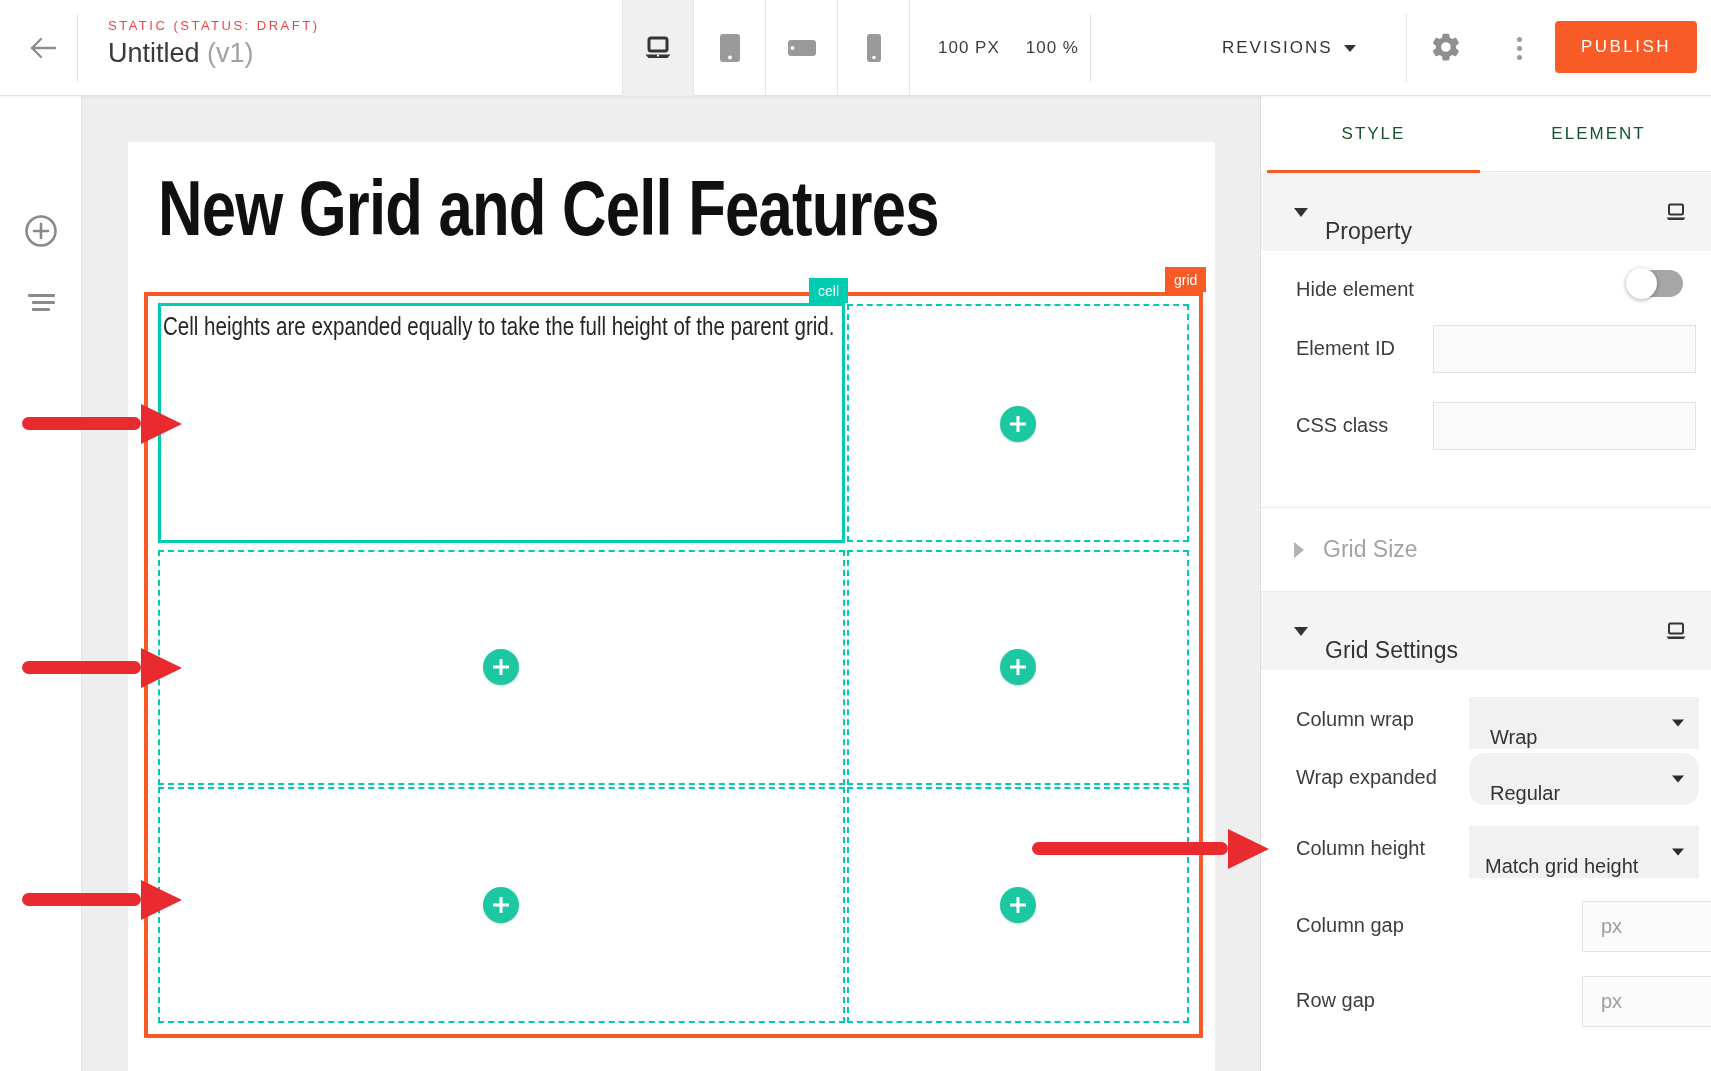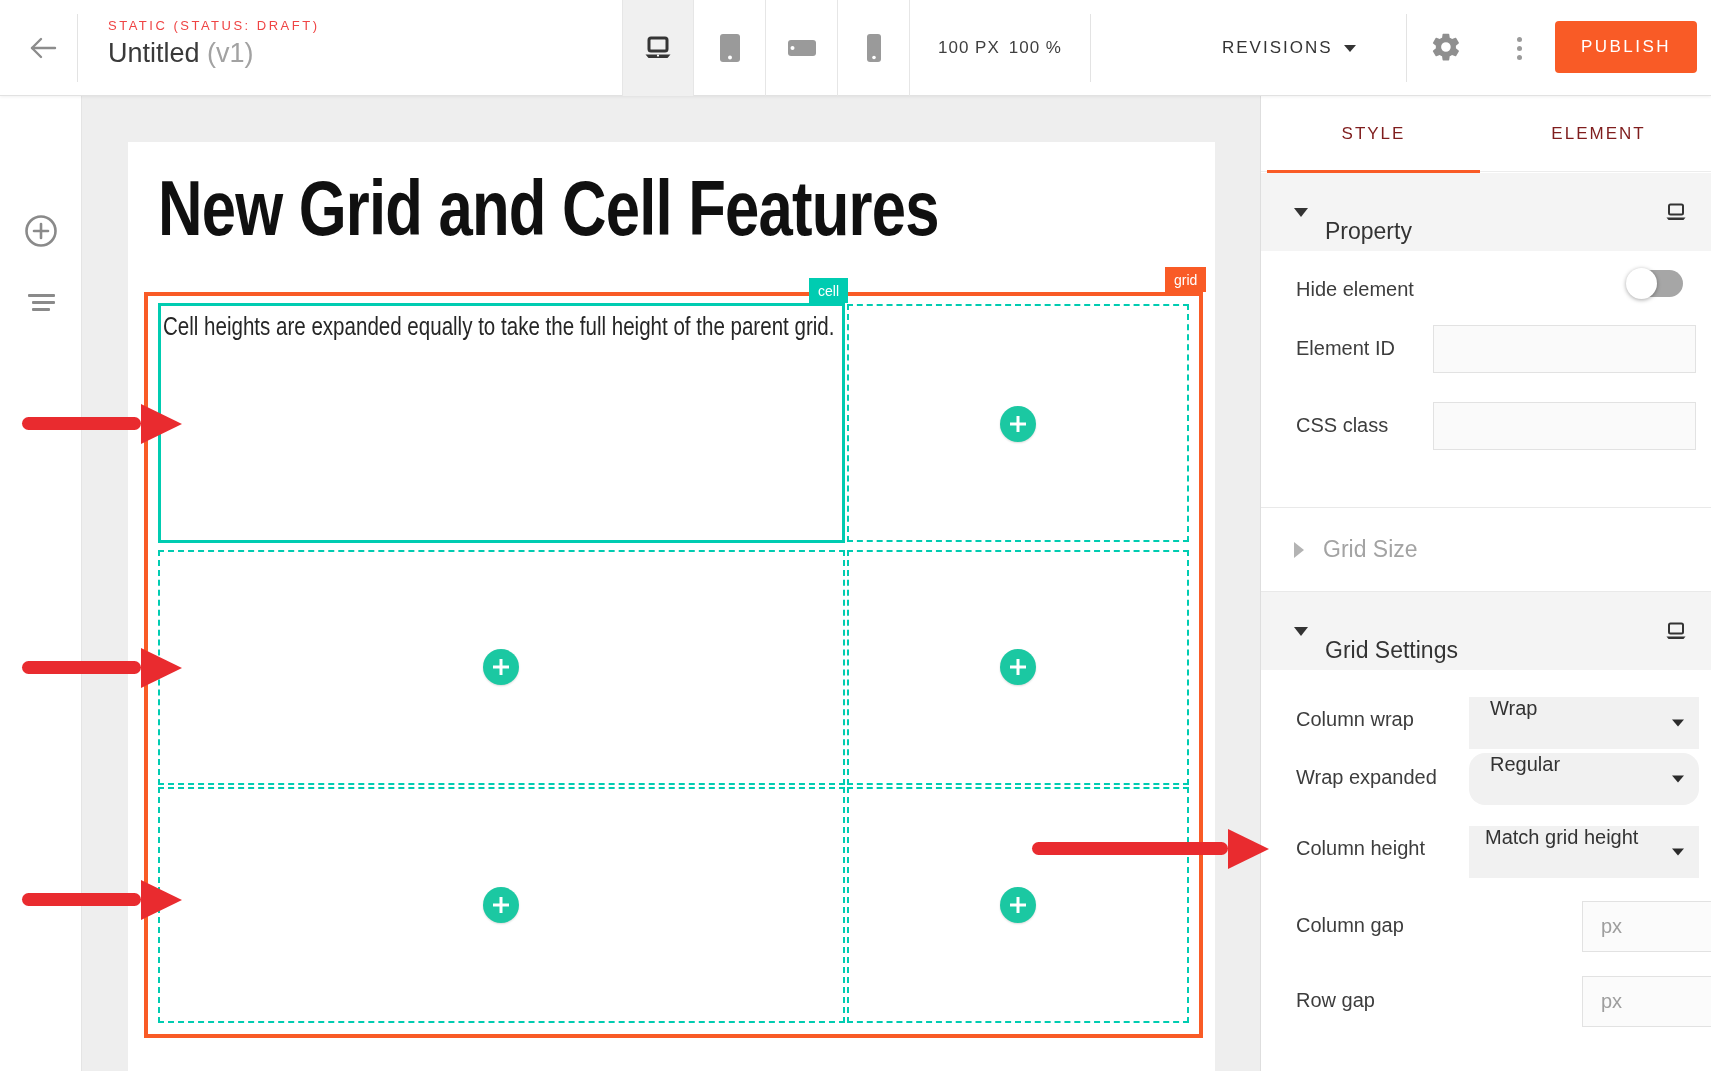--- a/index.html
+++ b/index.html
@@ -15,21 +15,21 @@
   .doc-info { position:absolute; left:108px; top:18px; }
   .doc-status { font-size:13px; letter-spacing:2.5px; color:#ef4444; }
   .doc-title { margin-top:5px; font-size:27px; color:#3a3a3a; }
   .doc-title .ver { color:#a2a2a2; }
   .devices { position:absolute; left:622px; top:0; height:96px; display:flex; }
   .dev-cell { width:72px; height:96px; display:flex; align-items:center; justify-content:center;
               border-right:1px solid #e6e6e6; color:#9a9a9a; cursor:pointer; }
   .dev-cell:first-child { border-left:1px solid #e6e6e6; }
   .dev-cell.active { background:#f0f0f0; color:#353535; }
   .zoom-info { position:absolute; left:938px; top:0; height:96px; display:flex; align-items:center;
-               gap:9px; font-size:17px; color:#3f3f3f; letter-spacing:1px; }
+               gap:26px; font-size:17px; color:#3f3f3f; letter-spacing:1px; }
   .revisions { position:absolute; left:1222px; top:0; height:96px; display:flex; align-items:center;
                gap:11px; font-size:17px; letter-spacing:2px; color:#343434; cursor:pointer; }
   .caret-down { width:0; height:0; border-left:6px solid transparent; border-right:6px solid transparent;
                 border-top:7px solid #343434; }
   .gear-btn { position:absolute; left:1430px; top:31px; width:32px; height:32px; cursor:pointer; }
   .kebab-btn { position:absolute; left:1508px; top:30px; width:22px; height:36px; display:flex; flex-direction:column;
                align-items:center; justify-content:center; gap:4px; cursor:pointer; }
   .kebab-btn i { width:5px; height:5px; border-radius:50%; background:#9a9a9a; }
   .publish-btn { position:absolute; left:1555px; top:21px; width:142px; height:52px; border:none; border-radius:4px;
                  background:var(--accent-orange,#f95b26); color:#fff; font-size:17px; letter-spacing:2.5px;
@@ -93,21 +93,21 @@
   .a2 { left:22px; top:661px; width:119px; }
   .a3 { left:22px; top:893px; width:119px; }
   .a4 { left:1032px; top:842px; width:196px; }
 
   
   .sidebar { position:absolute; left:1260px; top:96px; width:451px; height:975px; background:#fff;
              border-left:1px solid #dedede; z-index:30; }
   .tabs { position:absolute; left:0; top:0; width:100%; height:76px; display:flex;
           border-bottom:1px solid #ececec; }
   .tab { flex:1; display:flex; align-items:center; justify-content:center; font-size:17px;
-         letter-spacing:2px; color:#7f1d1d; position:relative; cursor:pointer; }
+         letter-spacing:2px; color:#14532d; position:relative; cursor:pointer; }
   .tab.active::after { content:""; position:absolute; left:6px; right:6px; bottom:-2px; height:3px;
                        background:var(--accent-orange,#f95b26); }
   .section-head { position:absolute; left:0; width:100%; height:78px; background:#f4f4f4;
                   display:flex; align-items:center; padding-left:33px; cursor:pointer; }
   .section-head .tri { width:0; height:0; border-left:7px solid transparent; border-right:7px solid transparent;
                        border-top:9px solid #333; margin-right:17px; }
   .section-head .s-title { font-size:23px; color:#333;margin-top:38px; }
   .section-head .mini-laptop { position:absolute; right:24px; top:50%; transform:translateY(-50%); }
   .sh-property { top:77px; }
   .sh-settings { top:496px; }
@@ -121,21 +121,21 @@
                border:1px solid #e2e2e2; font-size:20px; color:#444; padding:0 14px;
                font-family:"Liberation Sans",sans-serif; }
   .divider { position:absolute; left:0; width:100%; height:1px; background:#e9e9e9; }
   .collapsed-row { position:absolute; left:0; top:412px; width:100%; height:83px; display:flex;
                    align-items:center; padding-left:33px; cursor:pointer; }
   .collapsed-row .tri-r { width:0; height:0; border-top:8px solid transparent; border-bottom:8px solid transparent;
                           border-left:10px solid #b3b3b3; margin-right:19px; }
   .collapsed-row .s-title { font-size:23px; color:#a3a3a3; }
 
   .dd { position:absolute; left:208px; width:230px; height:52px; background:#f1f1f1; cursor:pointer;
-        display:flex; align-items:flex-start; padding:0 36px 0 21px; font-size:20px; color:#333; }
+        display:flex; align-items:flex-end; padding:0 36px 0 21px; font-size:20px; color:#333; }
   .dd .caret-down { position:absolute; right:15px; top:50%; transform:translateY(-50%);
                     border-top-color:#2b2b2b; }
   .px-input { position:absolute; left:321px; width:132px; height:51px; background:#fbfbfb;
               border:1px solid #e2e2e2; font-size:20px; color:#737373; padding:0 0 0 18px;
               font-family:"Liberation Sans",sans-serif; }
   .px-input::placeholder { color:#9e9e9e; }
 
   svg { display:block; }
 </style>
 </head>

